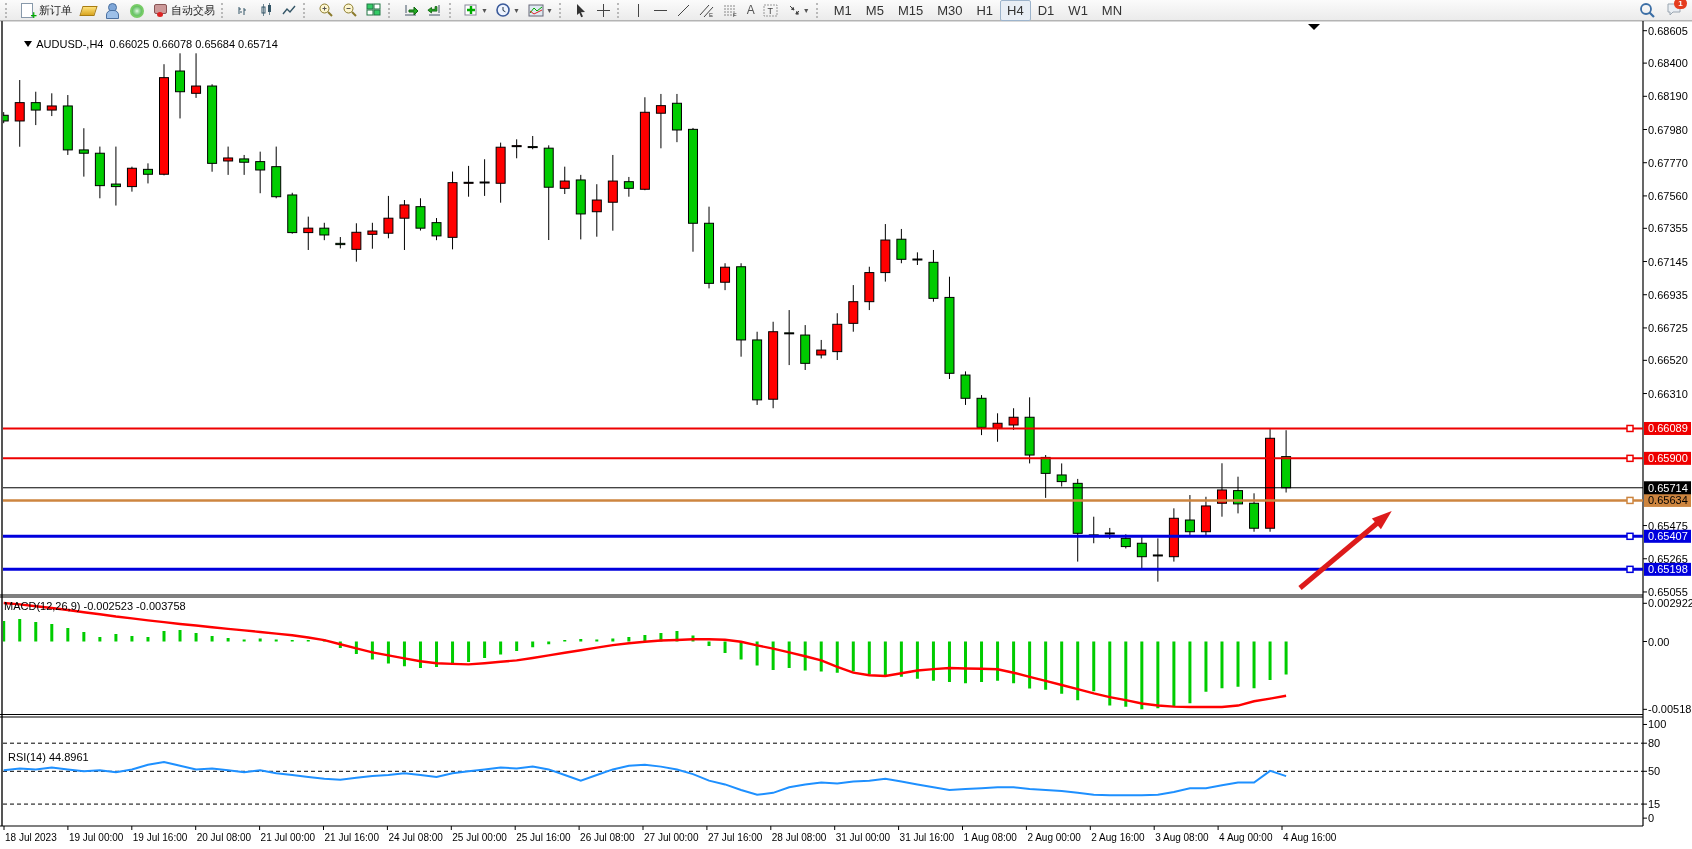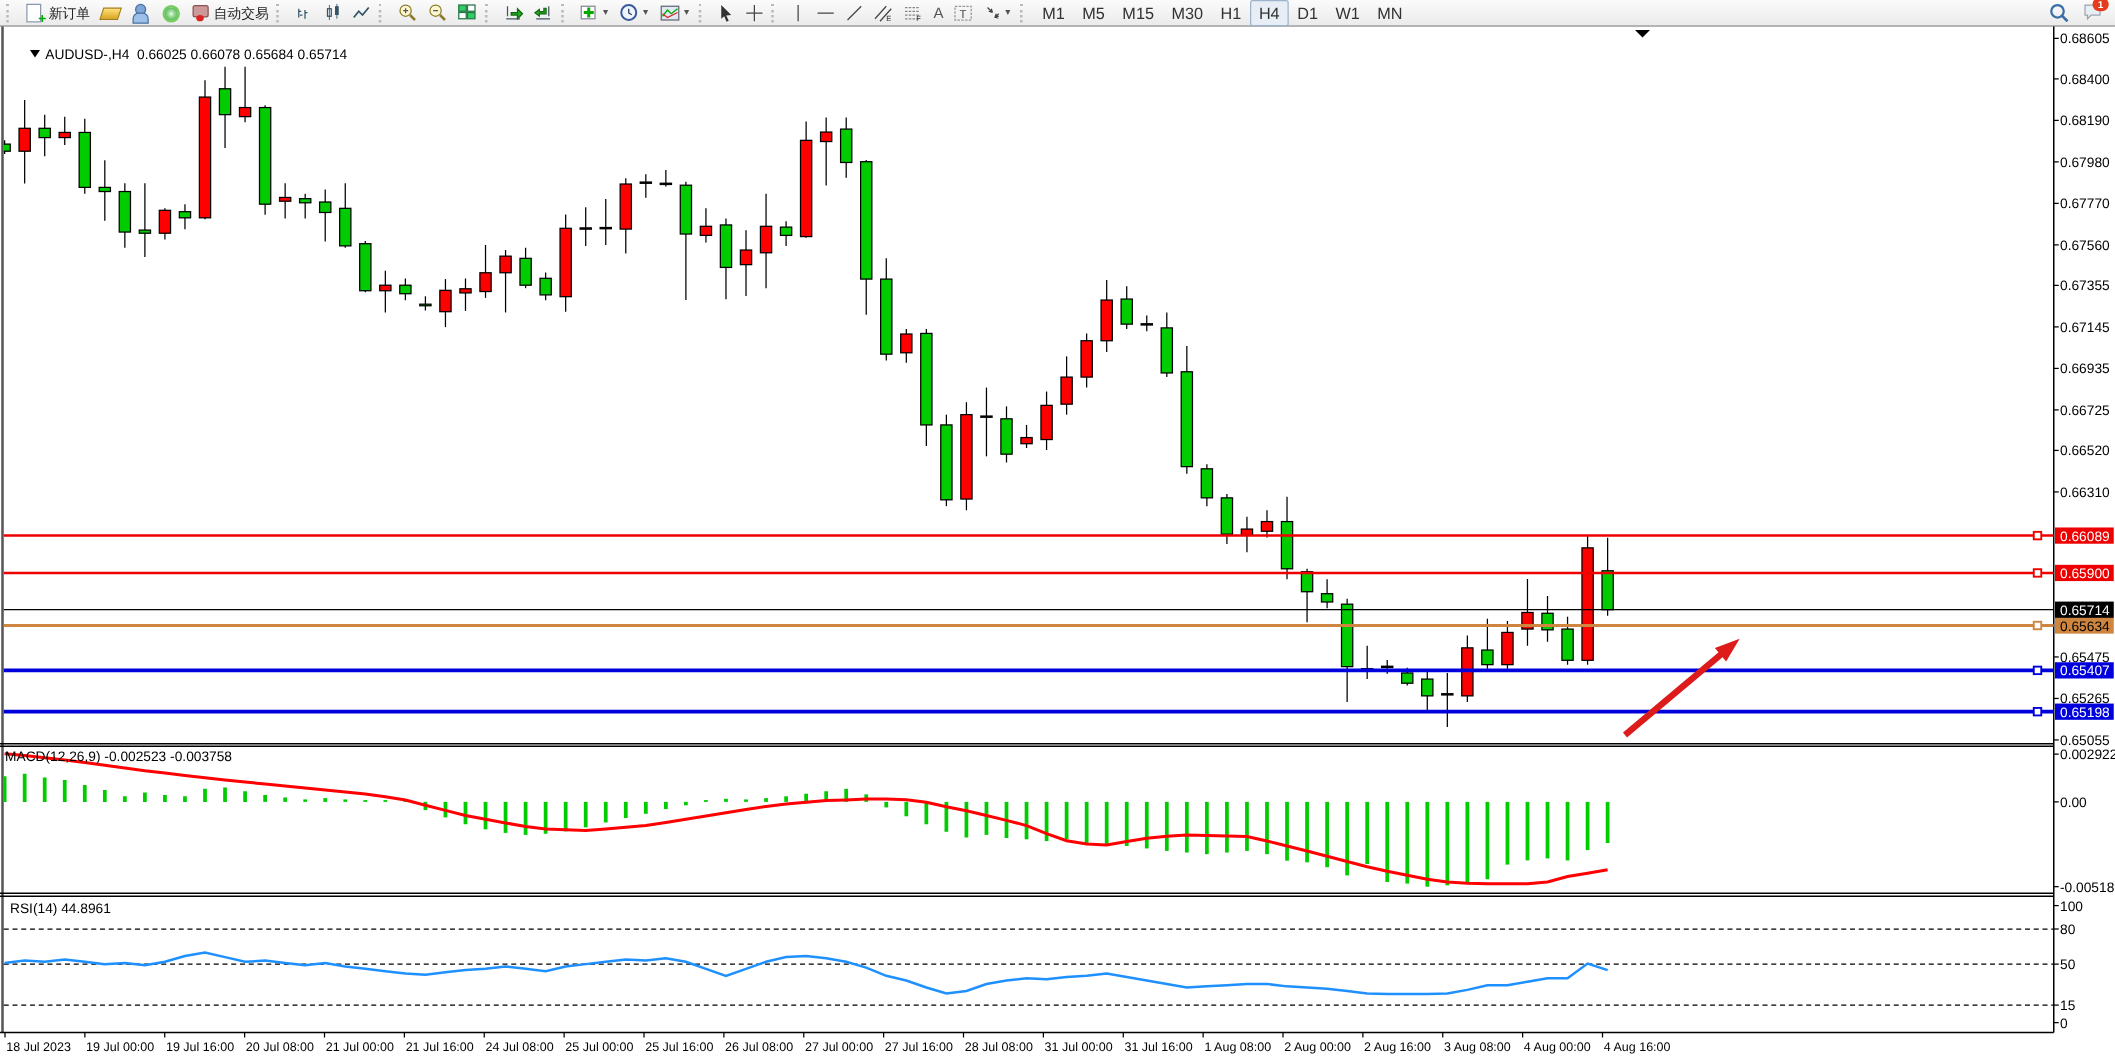--- a/index.html
+++ b/index.html
@@ -801,15 +801,15 @@
         <polygon points="1391.7224754446097,510.9984156761301 1380.9054455428163,529.219059575392 1371.9038612189465,518.4965841307823" fill="#dd1b1b"></polygon>
       </g>
     </svg>
 
   <div class="ovl" style="left:12px;top:26px;">
     <svg width="9" height="8" style="margin-right:3px;">
         <path d="M0 1 h8 l-4 6 z" fill="#000"></path>
       </svg><span>AUDUSD-,H4</span>&nbsp;&nbsp;<span>0.66025 0.66078 0.65684 0.65714</span>
   </div>
   <div class="ovl" style="left:4px;top:600px;">MACD(12,26,9) -0.002523 -0.003758</div>
-  <div class="ovl" style="left:8px;top:721px;text-align:center;">RSI(14) 44.8961</div>
+  <div class="ovl" style="left:8px;top:751px;text-align:center;">RSI(14) 44.8961</div>
 
 </div>
 
 </body></html>

